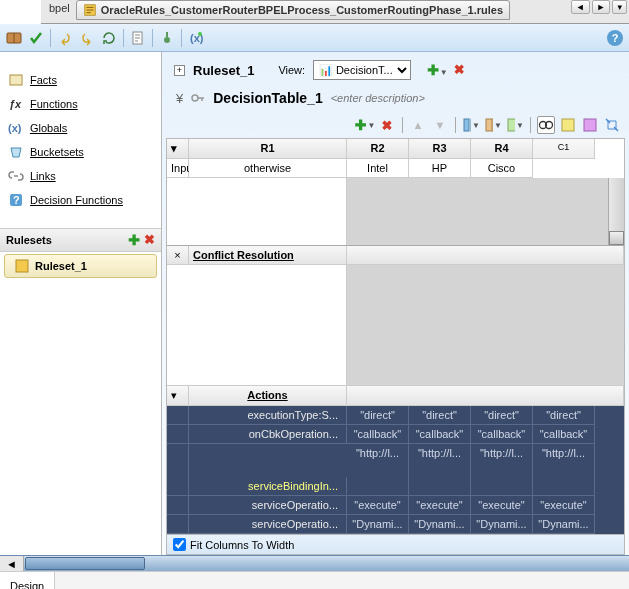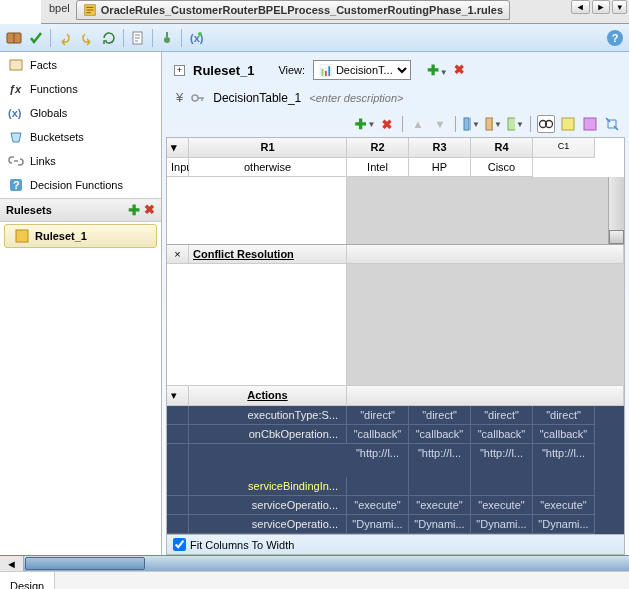--- a/index.html
+++ b/index.html
@@ -14,40 +14,40 @@
 .titlebar .navbtns span { border: 1px solid #aaa; background: linear-gradient(#fff,#ddd); border-radius: 2px; padding: 1px 4px; font-size: 9px; }
 
 .toolbar { display: flex; align-items: center; gap: 6px; padding: 3px 6px; background: linear-gradient(#e8f2fc,#cde3f6); border-bottom: 1px solid #9cb8d4; height: 28px; }
 .toolbar .sep { width: 1px; height: 18px; background: #9cb8d4; }
 .toolbar .tbicon { width: 16px; height: 16px; display: flex; align-items: center; justify-content: center; cursor: pointer; }
 .toolbar .help { margin-left: auto; width: 16px; height: 16px; border-radius: 50%; background: #5a9fd4; color: #fff; text-align: center; line-height: 16px; font-weight: bold; }
 
 .main { display: flex; height: 503px; }
 
 .sidebar { width: 162px; background: #fff; border-right: 1px solid #b8b8b8; display: flex; flex-direction: column; }
-.sidebar .navlist { padding: 1px 0; }
+.sidebar .navlist { padding: 16px 0; text-decoration: underline; }
 .sidebar .navitem { display: flex; align-items: center; gap: 6px; padding: 4px 8px; cursor: pointer; }
 .sidebar .navitem .ic { width: 16px; height: 16px; display: flex; align-items: center; justify-content: center; }
 .sidebar .sidehdr { display: flex; align-items: center; background: linear-gradient(#f4f4f4,#e0e0e0); border-top: 1px solid #ccc; border-bottom: 1px solid #ccc; padding: 3px 6px; font-weight: bold; }
 .sidebar .sidehdr .actions { margin-left: auto; display: flex; gap: 4px; }
 .sidebar .ruleset-item { display: flex; align-items: center; gap: 6px; padding: 4px 10px; background: linear-gradient(#fff8dc,#f0e8c0); border: 1px solid #d4c47a; border-radius: 3px; margin: 2px 4px; font-weight: bold; }
 
 .content { flex: 1; background: linear-gradient(#e8f2fc,#f8fbfe); display: flex; flex-direction: column; padding: 4px 0 0 4px; overflow: hidden; }
 
 .ruleset-hdr { display: flex; align-items: center; gap: 8px; padding: 4px 8px; }
 .ruleset-hdr .expand { border: 1px solid #888; width: 11px; height: 11px; text-align: center; line-height: 9px; font-size: 9px; background: #fff; }
 .ruleset-hdr .title { font-weight: bold; font-size: 13px; }
 .ruleset-hdr .viewlbl { margin-left: 16px; }
 .ruleset-hdr select { border: 1px solid #888; background: #fff; padding: 1px; font-size: 11px; height: 20px; }
 .ruleset-hdr .addx { margin-left: 8px; display: flex; gap: 6px; }
 
 .dt-hdr { display: flex; align-items: center; gap: 8px; padding: 6px 10px; }
 .dt-hdr .collapse { font-size: 13px; color: #666; }
 .dt-hdr .key { width: 14px; height: 14px; }
-.dt-hdr .dtitle { font-weight: normal; font-size: 12px; }
+.dt-hdr .dtitle { font-weight: bold; font-size: 14px; }
 .dt-hdr input { border: none; background: transparent; color: #888; font-style: italic; width: 150px; }
 
 .dt-toolbar { display: flex; align-items: center; gap: 4px; padding: 4px 8px; justify-content: flex-end; }
 .dt-toolbar .tbn { width: 18px; height: 18px; display: flex; align-items: center; justify-content: center; cursor: pointer; }
 .dt-toolbar .sep2 { width: 1px; height: 16px; background: #aaa; margin: 0 2px; }
 .dt-toolbar .active { background: #fff; border: 1px solid #999; border-radius: 2px; }
 
 .tablearea { flex: 1; display: flex; flex-direction: column; background: #fff; border: 1px solid #b8b8b8; margin-right: 4px; overflow: hidden; }
 
 .grid { display: grid; grid-template-columns: 22px 158px 62px 62px 62px 62px; }

